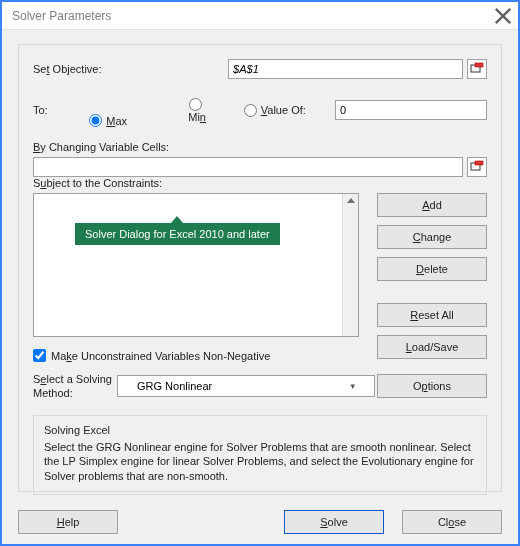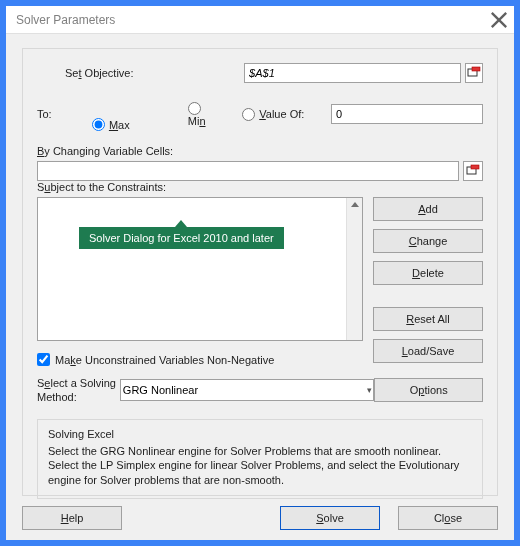--- a/index.html
+++ b/index.html
@@ -1,17 +1,17 @@
 <!DOCTYPE html>
 <html><head>
 <meta charset="utf-8">
 <style>
   * { box-sizing: border-box; font-family: "Segoe UI", Tahoma, sans-serif; }
   body { margin: 0; background: #fff; width: 520px; height: 546px; overflow: hidden; }
-  .window { width: 520px; height: 546px; border: 6px solid #3b82f6; background: #f0f0f0; position: relative; }
+  .window { width: 520px; height: 546px; border: 2px solid #3b82f6; background: #f0f0f0; position: relative; }
   .titlebar { height: 28px; background: #fff; border-bottom: 1px solid #e0e0e0; display: flex; align-items: center; justify-content: space-between; padding: 0 6px 0 10px; font-size: 12px; color: #808080; }
   .titlebar .close { width: 18px; height: 18px; display: flex; align-items: center; justify-content: center; color: #606060; font-size: 12px; }
   .body { position: absolute; top: 28px; left: 0; right: 0; bottom: 0; padding: 14px 16px 14px 16px; }
   .group { border: 1px solid #d8d8d8; background: #f0f0f0; position: relative; padding: 14px 14px 14px 14px; height: 448px; }
   .row { display: flex; align-items: center; }
   .lbl { font-size: 11px; color: #222; }
   .ul { text-decoration: underline; }
   input[type=text], .combo, textarea { font-size: 11px; border: 1px solid #a0a0a0; background: #fff; padding: 2px 4px; }
   .obj-input { height: 20px; width: 236px; font-style: italic; }
   .ref-btn { width: 20px; height: 20px; border: 1px solid #a0a0a0; background: #fff; margin-left: 4px; display: flex; align-items: center; justify-content: center; }
@@ -22,21 +22,21 @@
   .valof-input { width: 160px; height: 20px; margin-left: auto; }
   .vc-input { width: 430px; height: 20px; }
   .constraints-box { width: 326px; height: 144px; border: 1px solid #a0a0a0; background: #fff; position: relative; }
   .constraints-scroll { position: absolute; right: 0; top: 0; bottom: 0; width: 16px; background: #f0f0f0; border-left: 1px solid #e0e0e0; }
   .constraints-scroll::before { content: ""; position: absolute; top: 4px; left: 4px; width: 0; height: 0; border-left: 4px solid transparent; border-right: 4px solid transparent; border-bottom: 5px solid #707070; }
   .side-btns { position: absolute; right: 14px; top: 148px; width: 110px; display: flex; flex-direction: column; gap: 8px; }
   .btn { height: 24px; border: 1px solid #a0a0a0; background: #e6e6e6; font-size: 11px; color: #222; display: flex; align-items: center; justify-content: center; cursor: default; }
   .check-row { display: flex; align-items: center; font-size: 11px; margin-top: 10px; }
   .check-row input { margin: 0 5px 0 0; }
   .method-row { display: flex; align-items: center; margin-top: 10px; }
-  .combo { height: 22px; width: 258px; display: flex; align-items: center; justify-content: space-between; padding: 0 2px; }
+  .combo { height: 22px; width: 258px; display: flex; align-items: center; justify-content: space-between; padding: 0 19px; }
   .combo .arrow { font-size: 9px; color: #555; }
   .info-box { border: 1px solid #d8d8d8; margin-top: 14px; padding: 8px 10px 10px 10px; }
   .info-box .title { font-size: 11px; color: #222; margin-bottom: 4px; }
   .info-box .txt { font-size: 11px; color: #222; line-height: 1.35; }
   .bottom-btns { position: absolute; bottom: 10px; left: 16px; right: 16px; display: flex; align-items: center; }
   .bottom-btns .btn { width: 100px; }
   .bottom-btns .solve { border: 1px solid #0a58ca; }
   .callout { position: absolute; background: #1e7b50; color: #fff; font-size: 11px; padding: 5px 10px; white-space: nowrap; }
   .callout::before { content: ""; position: absolute; top: -7px; left: 50%; margin-left: -6px; width: 0; height: 0; border-left: 6px solid transparent; border-right: 6px solid transparent; border-bottom: 7px solid #1e7b50; }
 </style>
@@ -50,21 +50,21 @@
       <svg viewBox="0 0 10 10">
           <line x1="1" y1="1" x2="9" y2="9" stroke="#606060" stroke-width="1.3"></line>
           <line x1="9" y1="1" x2="1" y2="9" stroke="#606060" stroke-width="1.3"></line>
         </svg>
     </div>
   </div>
 
   <div class="body">
     <div class="group">
   <div class="row">
-    <span class="lbl" style="width:196px;margin-left:28px;" id="lbl-obj">Se<span class="ul">t</span> Objective:</span>
+    <span class="lbl" style="width:196px;" id="lbl-obj">Se<span class="ul">t</span> Objective:</span>
     <input type="text" class="obj-input" id="inp-obj" value="$A$1" style="">
     <div class="ref-btn">
       <svg viewBox="0 0 14 14">
               <rect x="1" y="3" width="9" height="7" fill="none" stroke="#333" stroke-width="1"></rect>
               <rect x="5" y="1" width="8" height="4" fill="#d33" stroke="#a00" stroke-width="0.6"></rect>
             </svg>
     </div>
   </div>
 
   <div class="radios">

